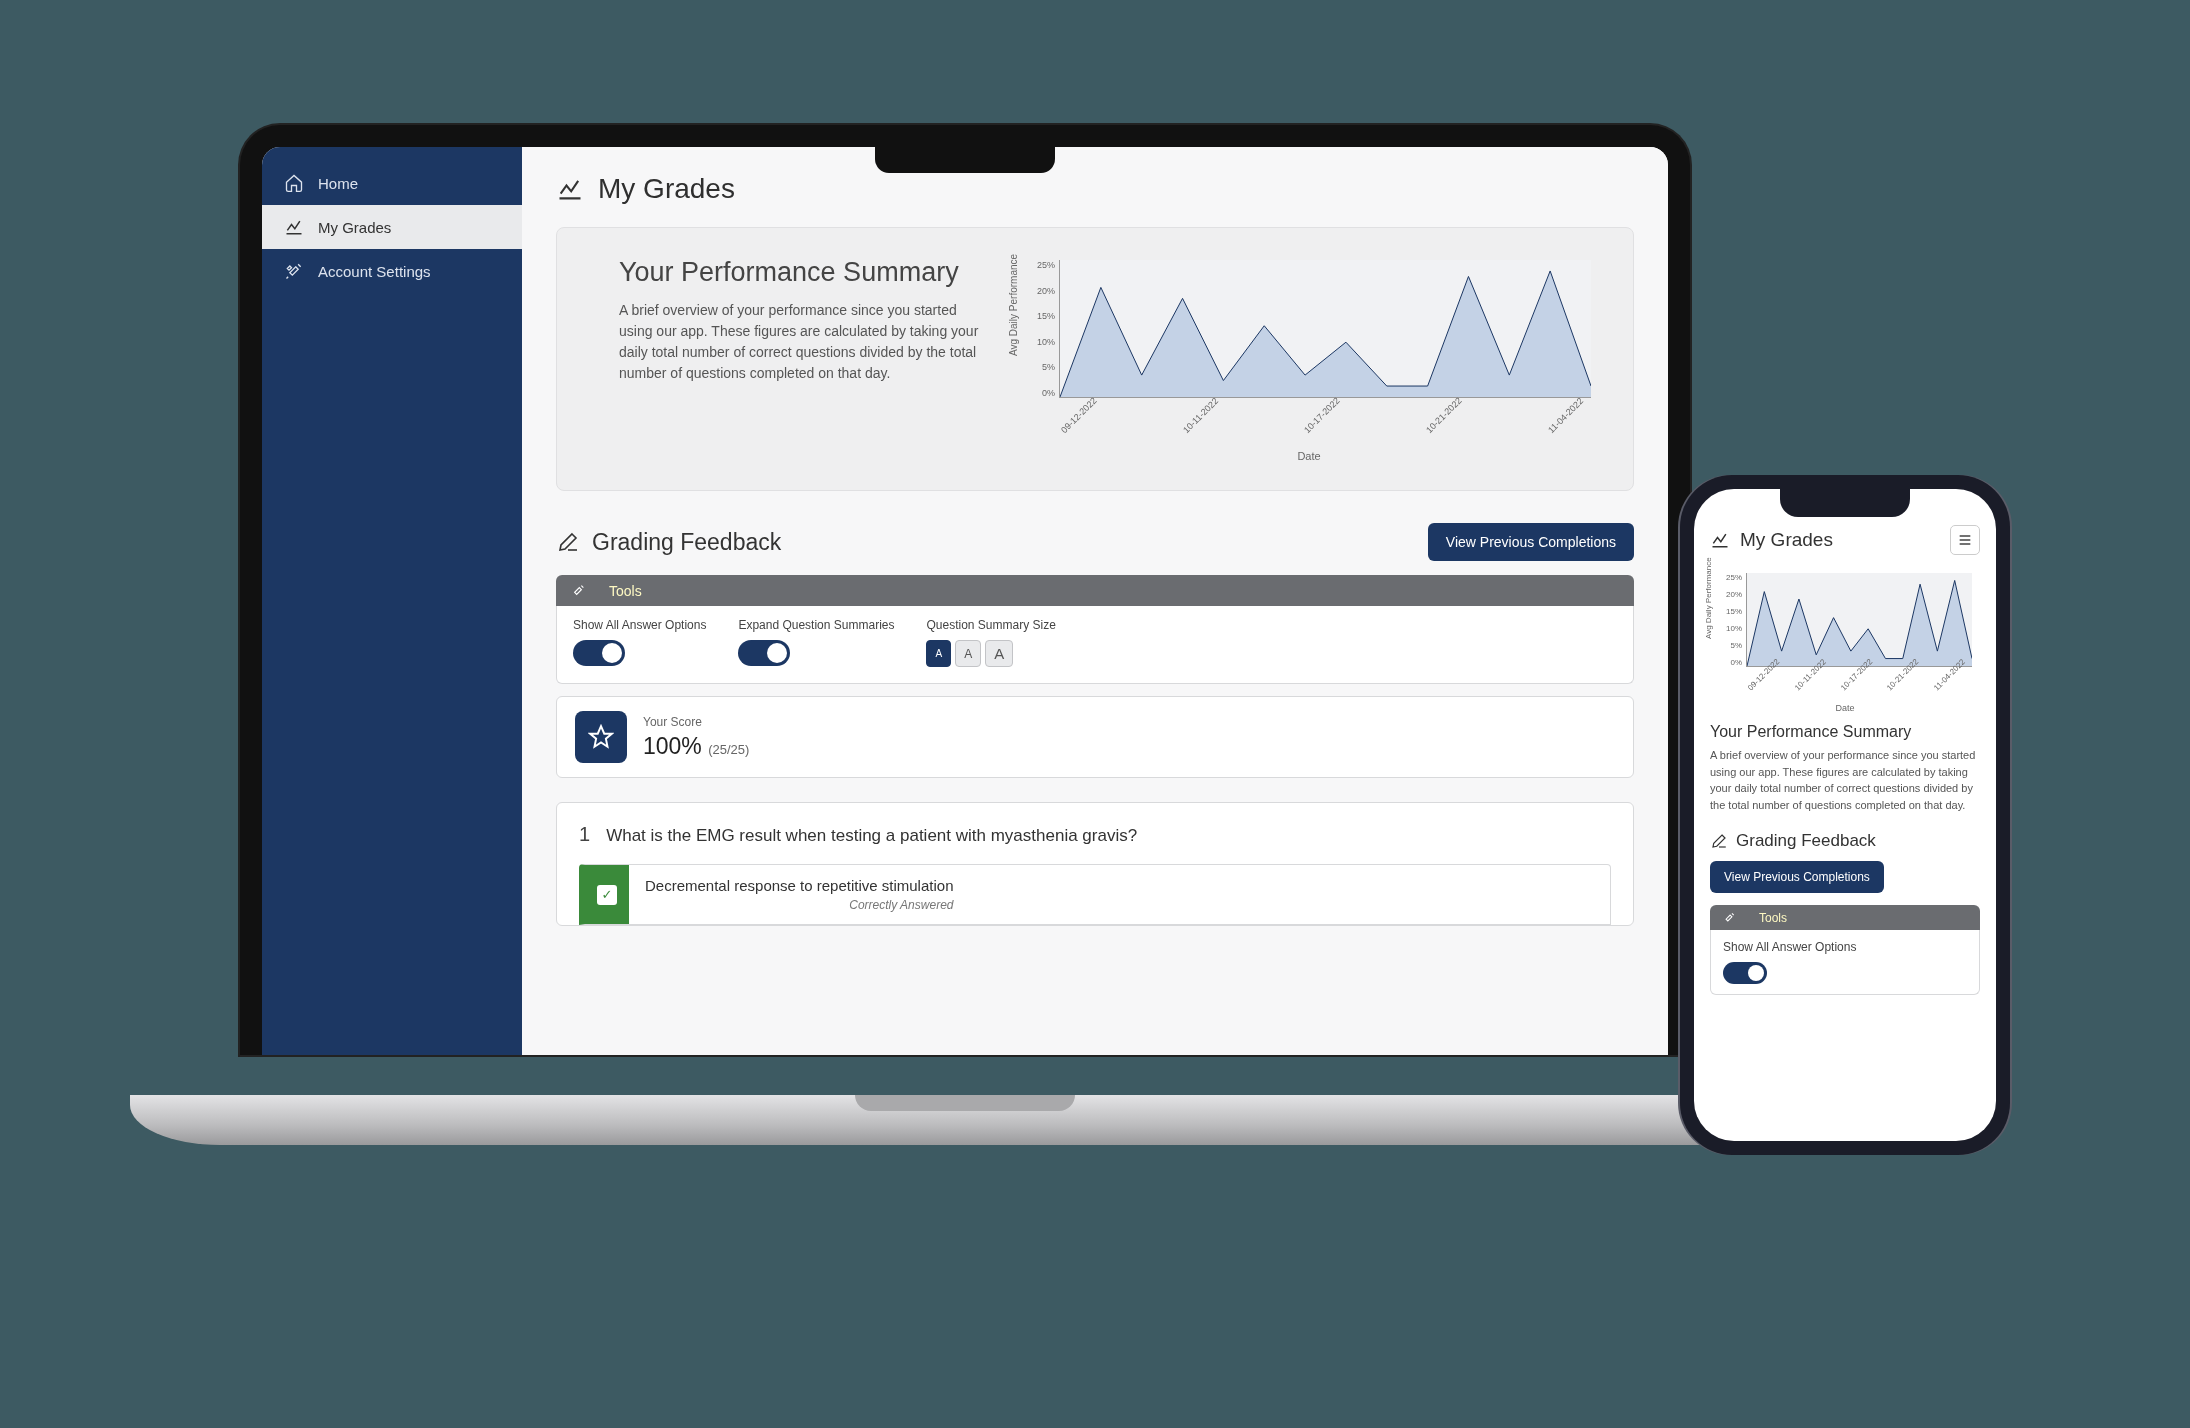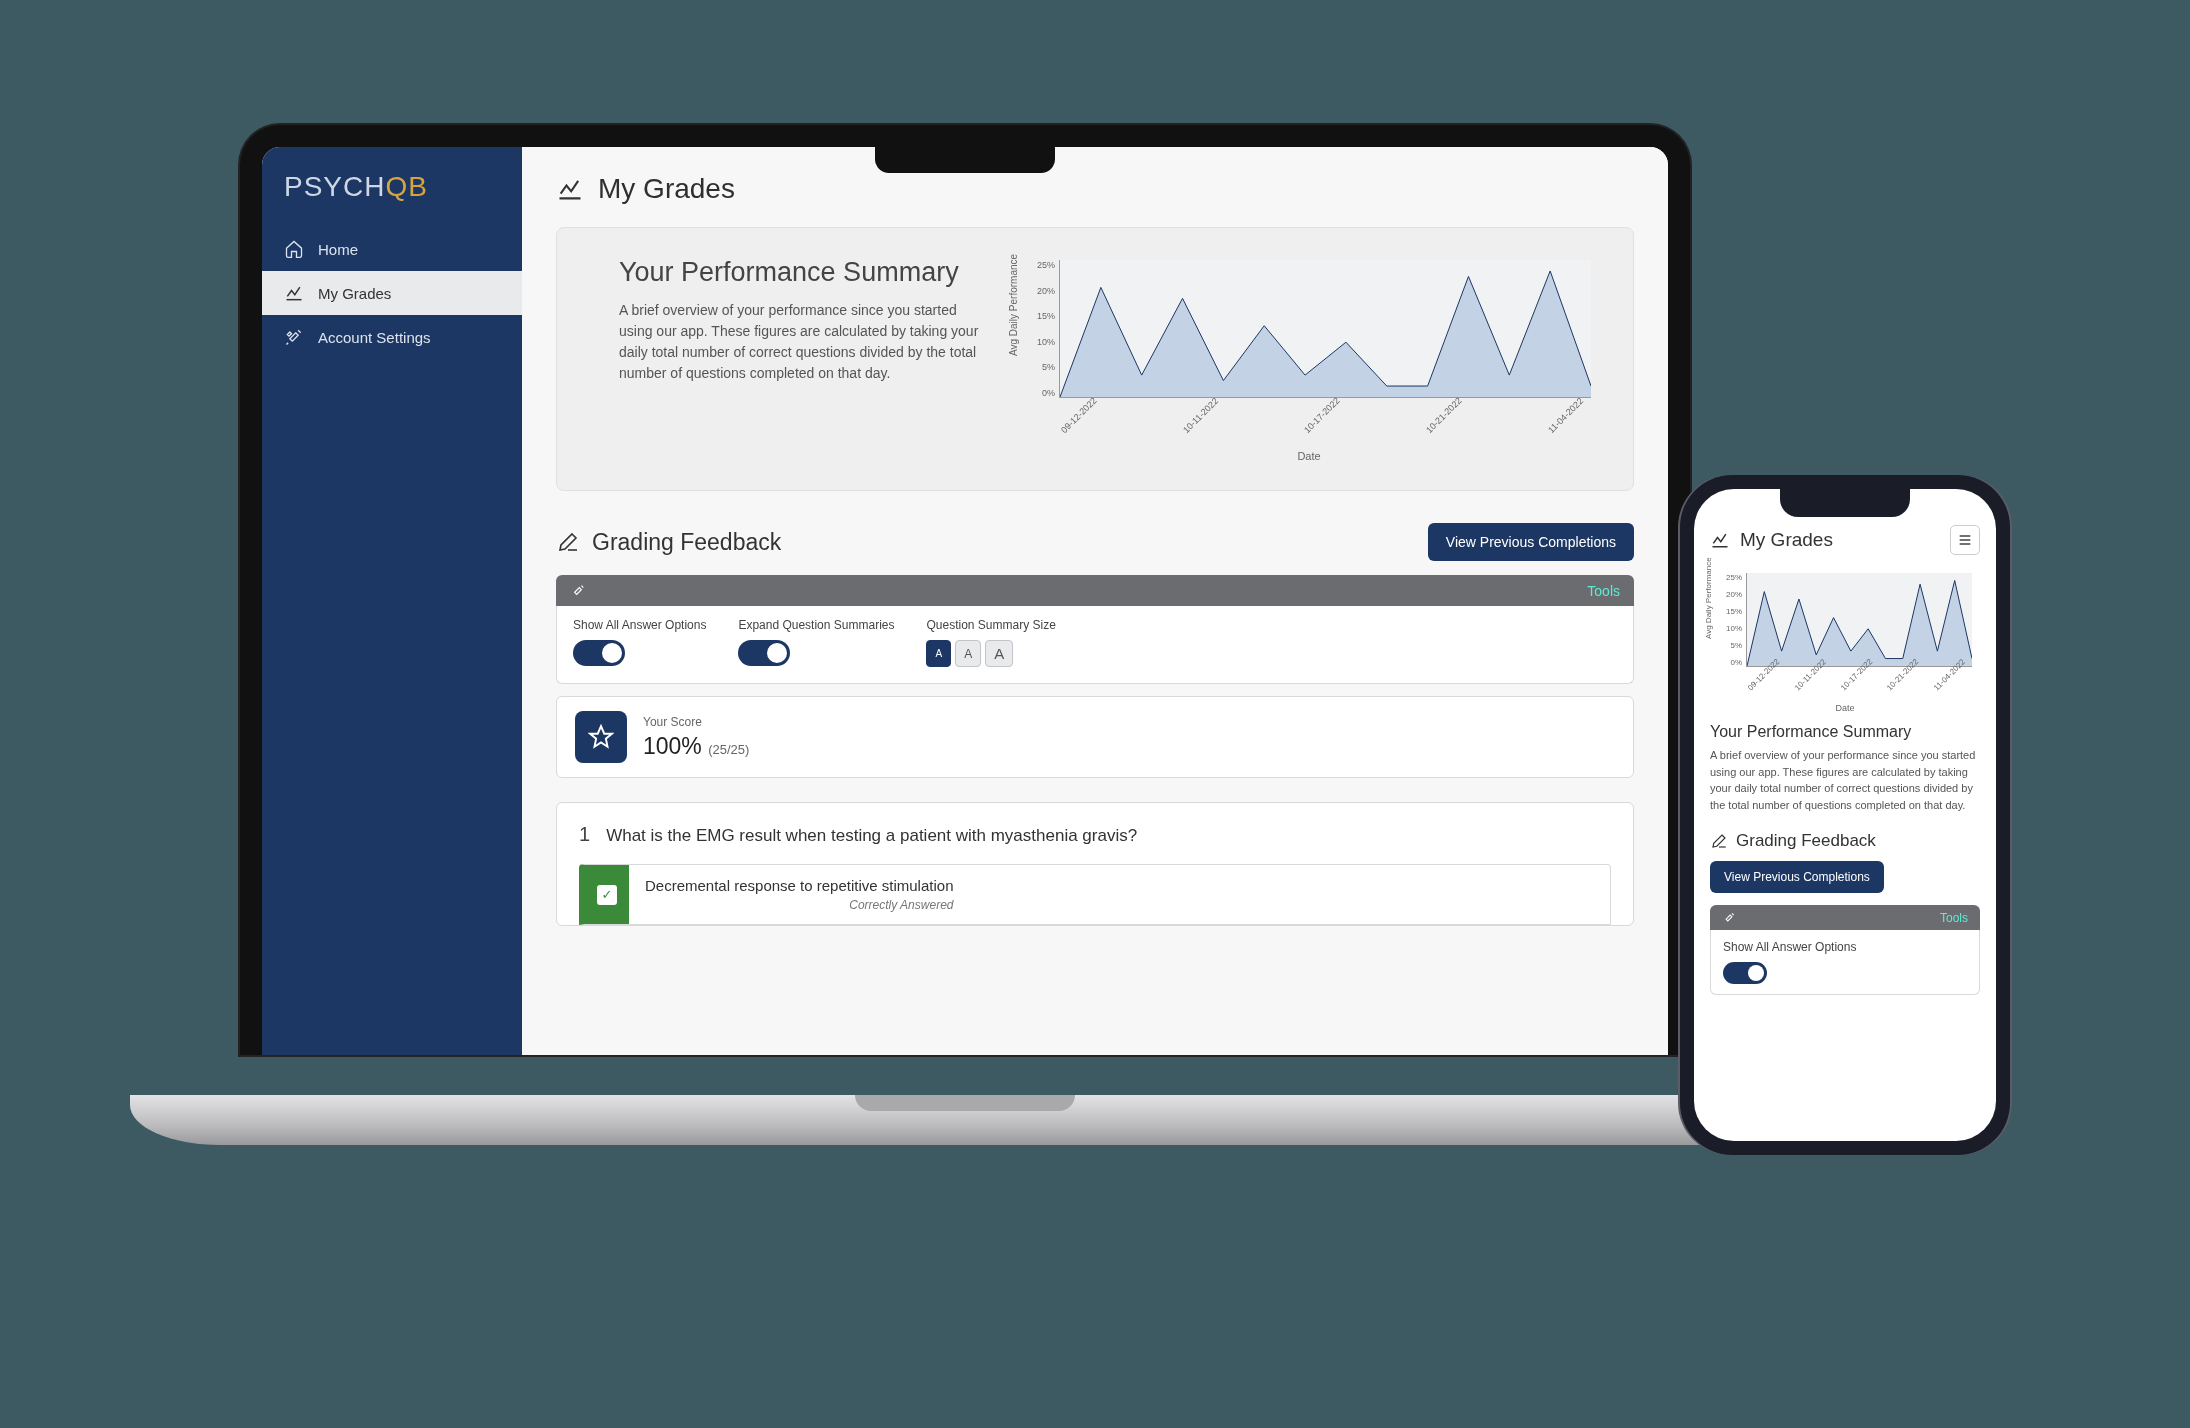--- a/index.html
+++ b/index.html
@@ -216,29 +216,28 @@
     color: #fff;
     border: none;
     padding: 11px 18px;
     font-size: 14px;
     border-radius: 6px;
     cursor: pointer;
   }
 
   .tools-bar {
     background: #6a6c70;
-    color: #5eead4;
+    color: #fef9c3;
     padding: 8px 14px;
     font-size: 14px;
     border-radius: 6px 6px 0 0;
     display: flex;
     align-items: center;
     gap: 23px;
     margin-bottom: -1px;
-    justify-content: space-between;
   }
   .tools-body {
     border: 1px solid #d8d9db;
     border-top: none;
     background: #fff;
     padding: 12px 16px 16px 16px;
     border-radius: 0 0 6px 6px;
     display: flex;
     gap: 32px;
     margin-bottom: 12px;
@@ -444,23 +443,20 @@
 </style>
 </head>
 <body>
 
 <div class="laptop">
   <div class="laptop-frame">
     <div class="laptop-notch"></div>
     <div class="laptop-screen">
 
       <aside class="sidebar">
-        <div class="logo">
-          <span>PSYCH</span><span class="qb">QB</span>
-        </div>
         <div class="side-item">
           <svg viewBox="0 0 24 24" fill="none" stroke="currentColor" stroke-width="1.6">
               <path d="M3 11l9-8 9 8v9a2 2 0 0 1-2 2h-4v-7h-6v7H5a2 2 0 0 1-2-2z"></path>
             </svg>
           <span>Home</span>
         </div>
         <div class="side-item active">
           <svg viewBox="0 0 24 24" fill="none" stroke="currentColor" stroke-width="1.8">
               <path d="M3 20h18"></path>
               <path d="M4 16l5-7 4 5 6-9"></path>

